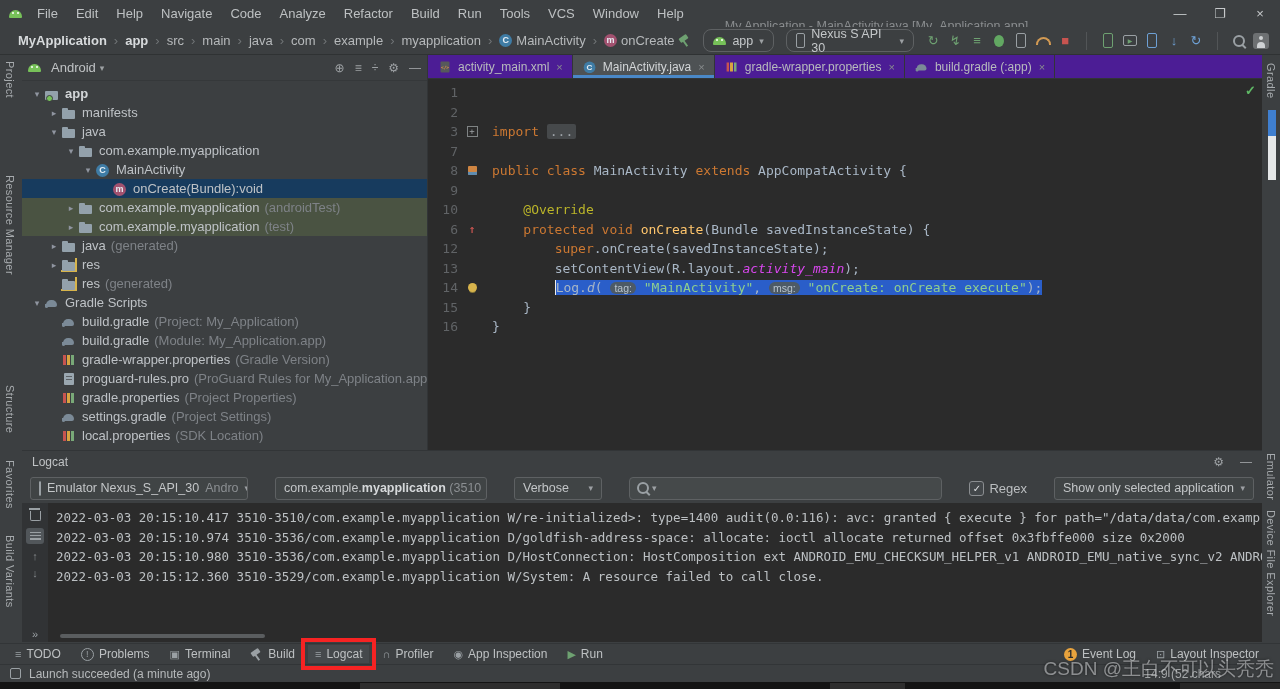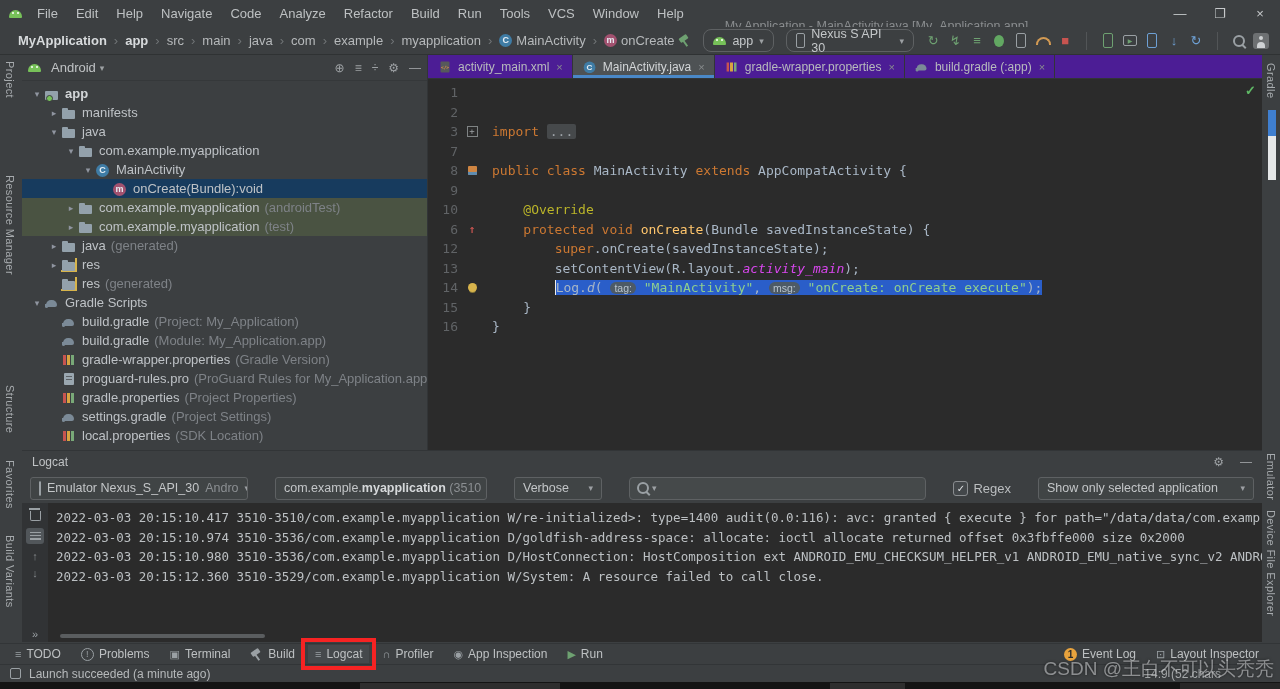--- a/index.html
+++ b/index.html
@@ -545,21 +545,21 @@
         <span class="caret">▾</span>
       </span>
       <span class="searchbox">
         <span class="i-search"></span>
         <span class="caret">▾</span>
       </span>
       <span style="display:flex;align-items:center;gap:5px">
         <span class="chk">✓</span>
         <span>Regex</span>
       </span>
-      <span class="sel" style="width:216px">
+      <span class="sel" style="width:200px">
         <span>Show only selected application</span>
         <span class="caret">▾</span>
       </span>
     </div>
     <div class="lc-body">
       <div class="lc-gutter">
         <span class="i-trash"></span>
         <span class="i-wrap"></span>
         <span class="lc-arrow">↑</span>
         <span class="lc-arrow">↓</span>

